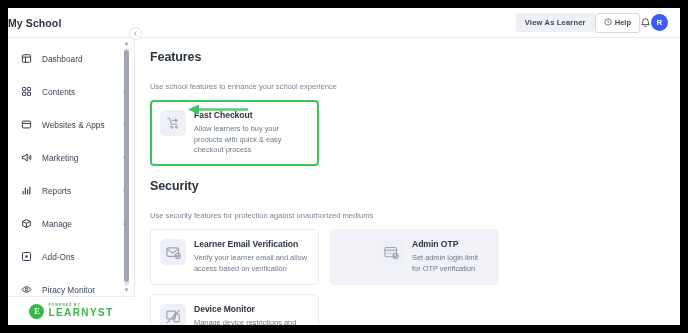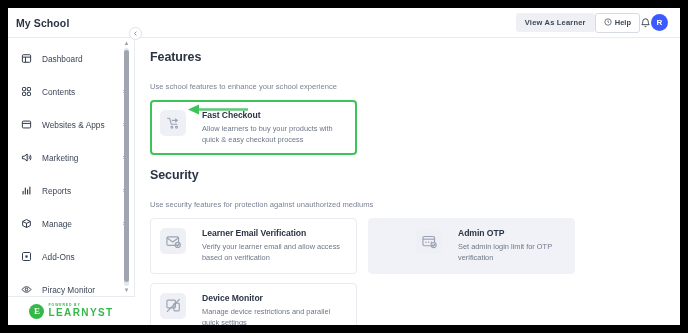--- a/index.html
+++ b/index.html
@@ -19,21 +19,21 @@
 
   
   #topbar {
     position: absolute; left: 0; top: 0;
     width: 672px; height: 30px;
     background: #ffffff;
     border-bottom: 1px solid #e9ebf0;
     display: flex; align-items: center;
   }
   #school-title {
-    margin-left: 8px;
+    margin-left: 0;
     font-size: 10.5px; font-weight: bold; color: #2b3445;
     letter-spacing: .1px;
   }
   #topbar-right {
     margin-left: auto; margin-right: 12px;
     display: flex; align-items: center; gap: 0;
   }
   .view-learner-btn {
     background: #eef0f5; color: #3c4656;
     font-size: 7.5px; font-weight: bold;
@@ -160,26 +160,26 @@
   }
   .section-title {
     font-size: 12.5px; font-weight: bold; color: #2b3445;
     letter-spacing: -.1px;
   }
   .section-sub {
     font-size: 7.6px; color: #7b8494; margin-top: 18px;
   }
   .card-row { display: flex; gap: 11px; margin-top: 9px; }
   .card {
-    width: 207px;
+    width: 169px;
     background: #fff;
     border: 1px solid #e9ebf0;
     border-radius: 4px;
     padding: 9px 10px 9px 9px;
-    display: flex; gap: 16px;
+    display: flex; gap: 8px;
     cursor: pointer;
   }
   .card.highlight {
     border: 2px solid #3ec35a;
     padding: 8px 9px 8px 8px;
   }
   .card.hovered {
     background: #f1f2f7;
     border-color: #f1f2f7;
     padding-left: 47px;

